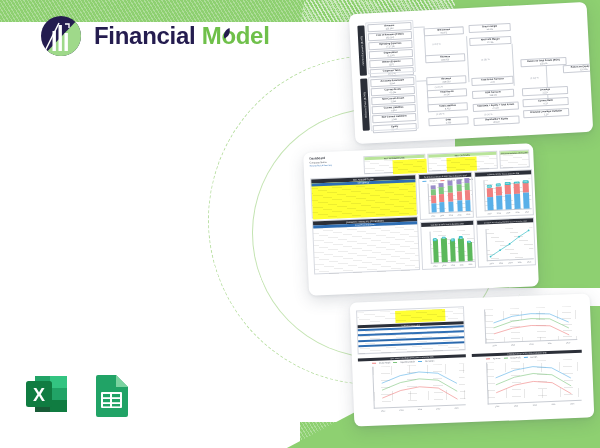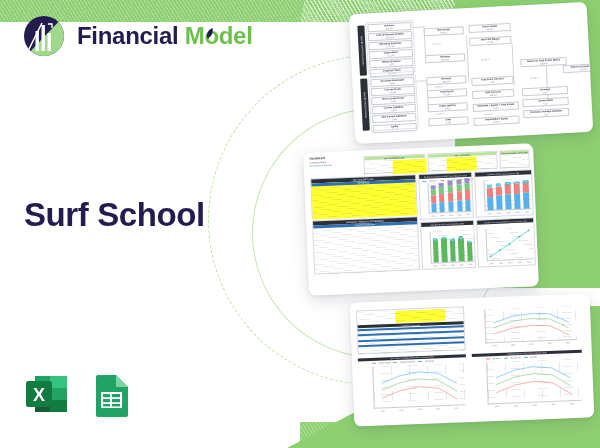--- a/index.html
+++ b/index.html
@@ -107,21 +107,21 @@
     left: 252px; top: 108px;
     width: 250px; height: 250px;
     border: 1.3px solid #c4e4b2;
     border-color: #c4e4b2 transparent #c4e4b2 #c4e4b2;
     transform: rotate(-22deg);
   }
 
   
   .logo-row {
     position: absolute;
-    left: 22px; top: 14px;
+    left: 39px; top: 14px;
     display: flex;
     align-items: center;
     gap: 11px;
   }
   .logo-mark { width: 44px; height: 44px; display: block; }
   .logo-text {
     font-size: 24px;
     font-weight: bold;
     letter-spacing: -0.3px;
     white-space: nowrap;
@@ -311,21 +311,20 @@
         <path d="M26 10 L30 10 L30 14" stroke="#ffffff" stroke-width="1.4" fill="none"></path>
       </g>
     </svg>
     <div class="logo-text">
       <span class="logo-word-1">Financial</span><span>&nbsp;</span><span class="logo-leaf-wrap"><span class="logo-word-2">Model</span><svg width="9" height="11" viewBox="0 0 9 11" style="position:absolute;left:20px;top:6px;">
             <path d="M7.5 0 C3 2 1 6 2.4 10.5 C6.5 9 8.6 4.5 7.5 0 Z" fill="#241c4f"></path>
           </svg></span>
     </div>
   </div>
 
-  <div class="headline">Surf School</div>
 
   <div class="file-icons">
     <svg class="file-icon" viewBox="0 0 50 50">
       <rect x="13" y="6" width="32" height="12" fill="#21a366"></rect>
       <rect x="13" y="18" width="32" height="12" fill="#107c41"></rect>
       <rect x="13" y="30" width="32" height="12" fill="#185c37"></rect>
       <rect x="28" y="6" width="17" height="12" fill="#33c481"></rect>
       <rect x="28" y="18" width="17" height="12" fill="#21a366"></rect>
       <rect x="28" y="30" width="17" height="12" fill="#107c41"></rect>
       <rect x="4" y="11" width="26" height="26" rx="2.5" fill="#107c41"></rect>

